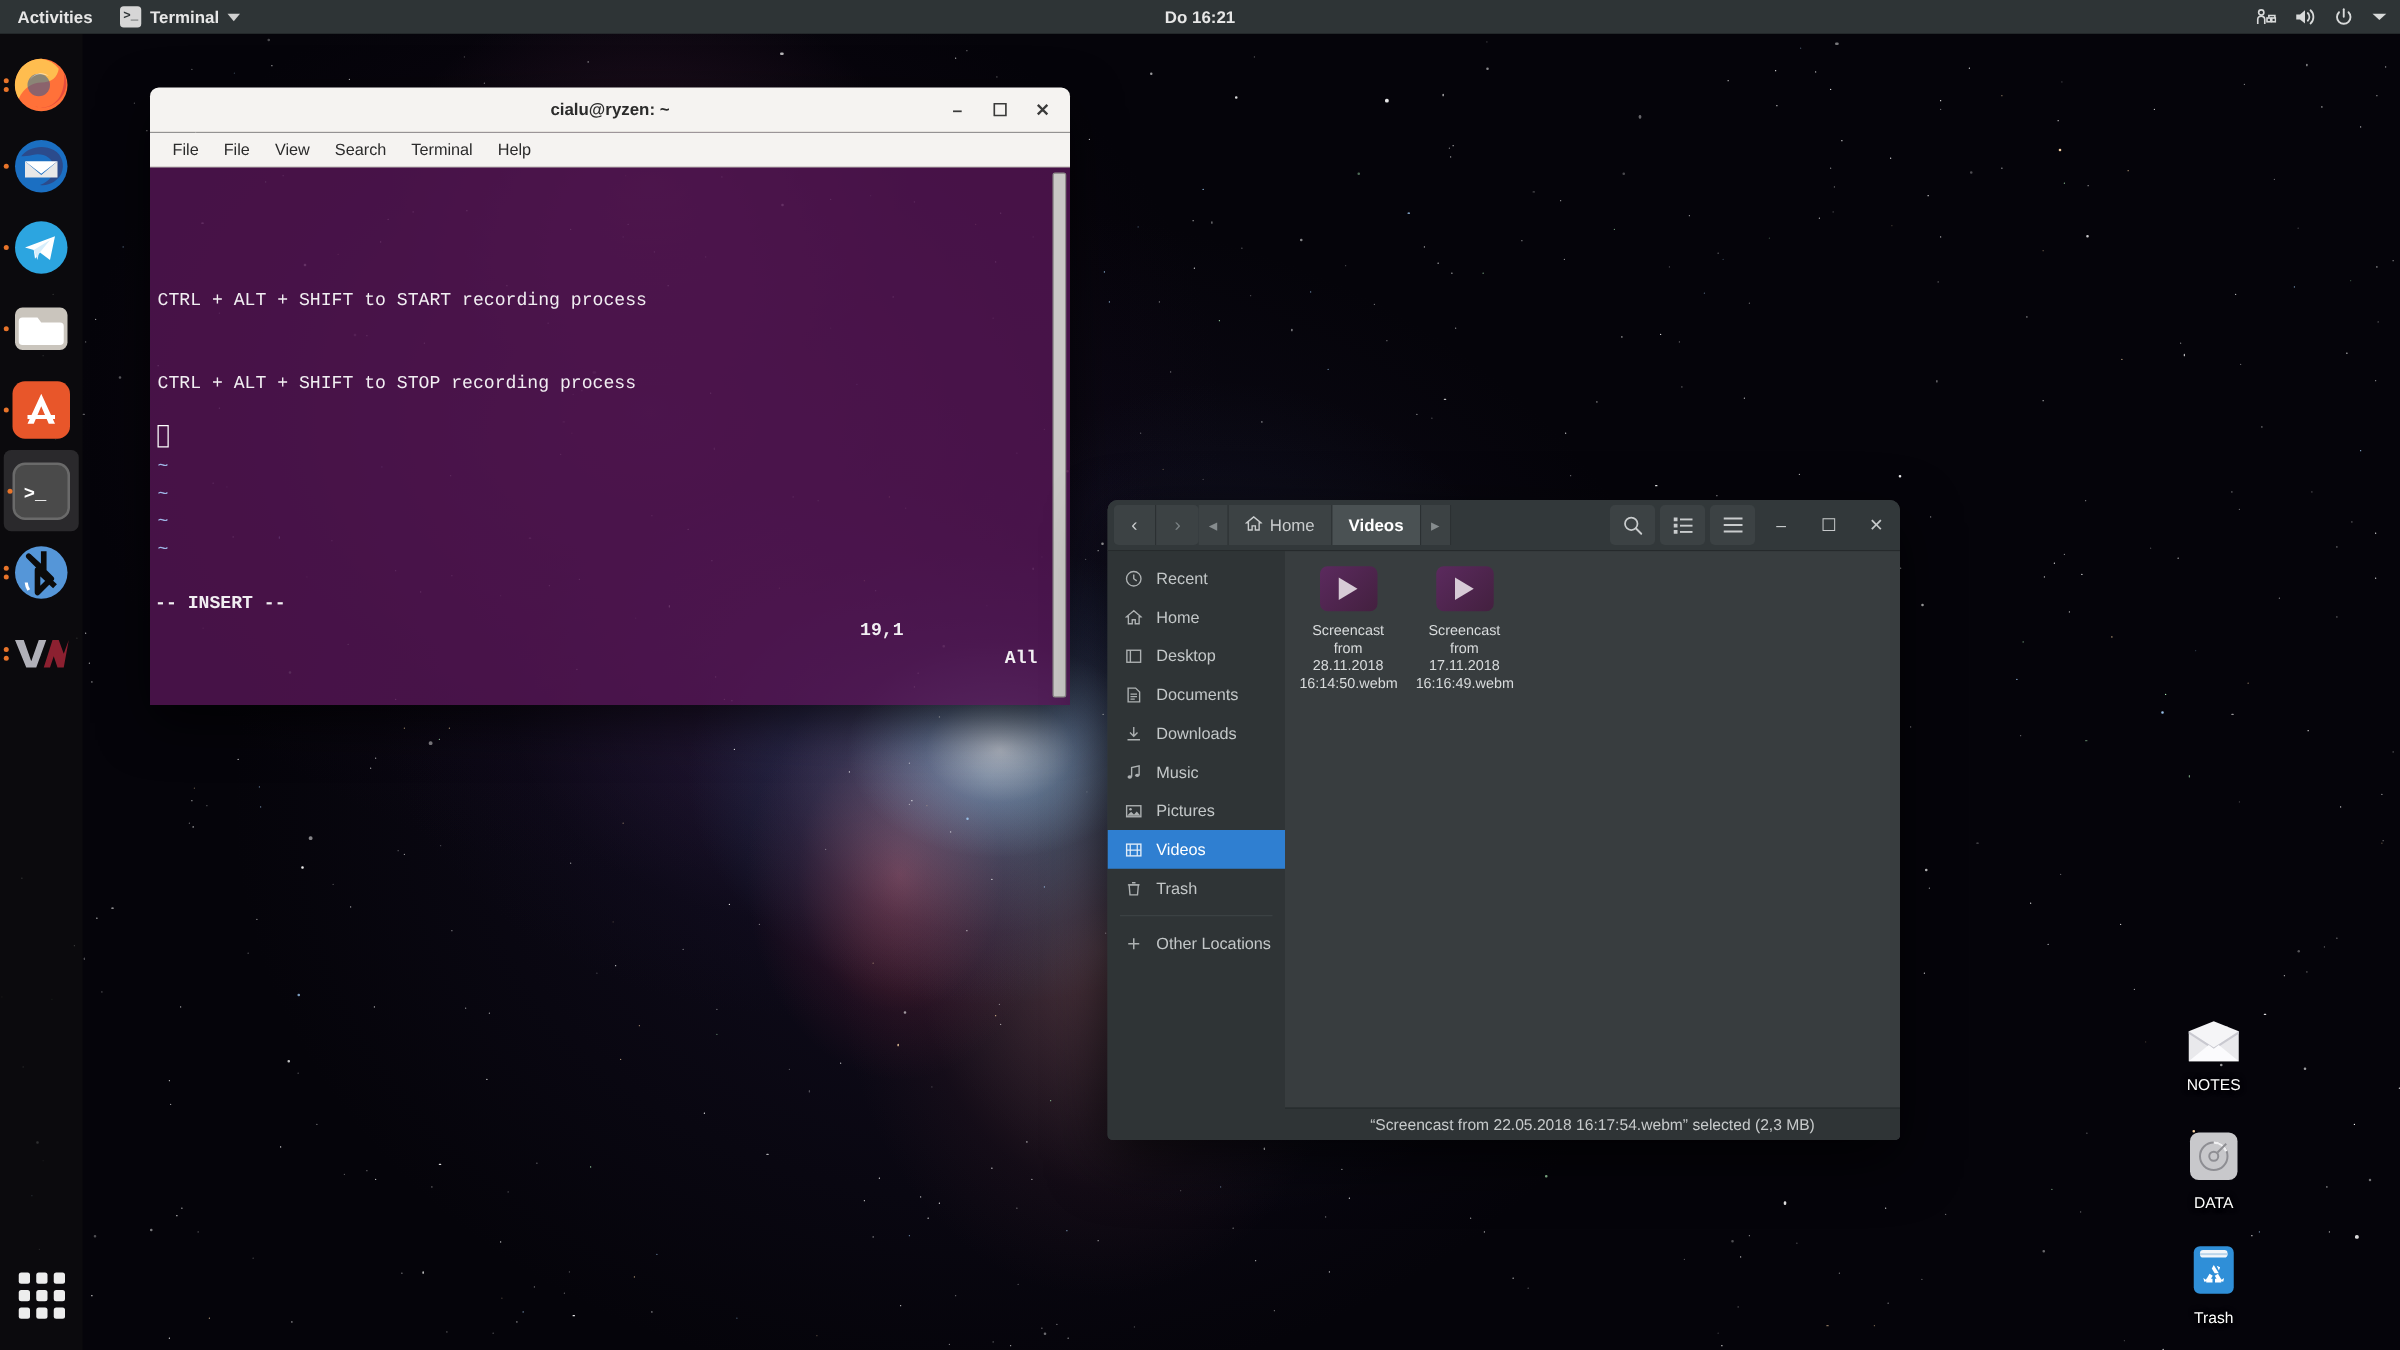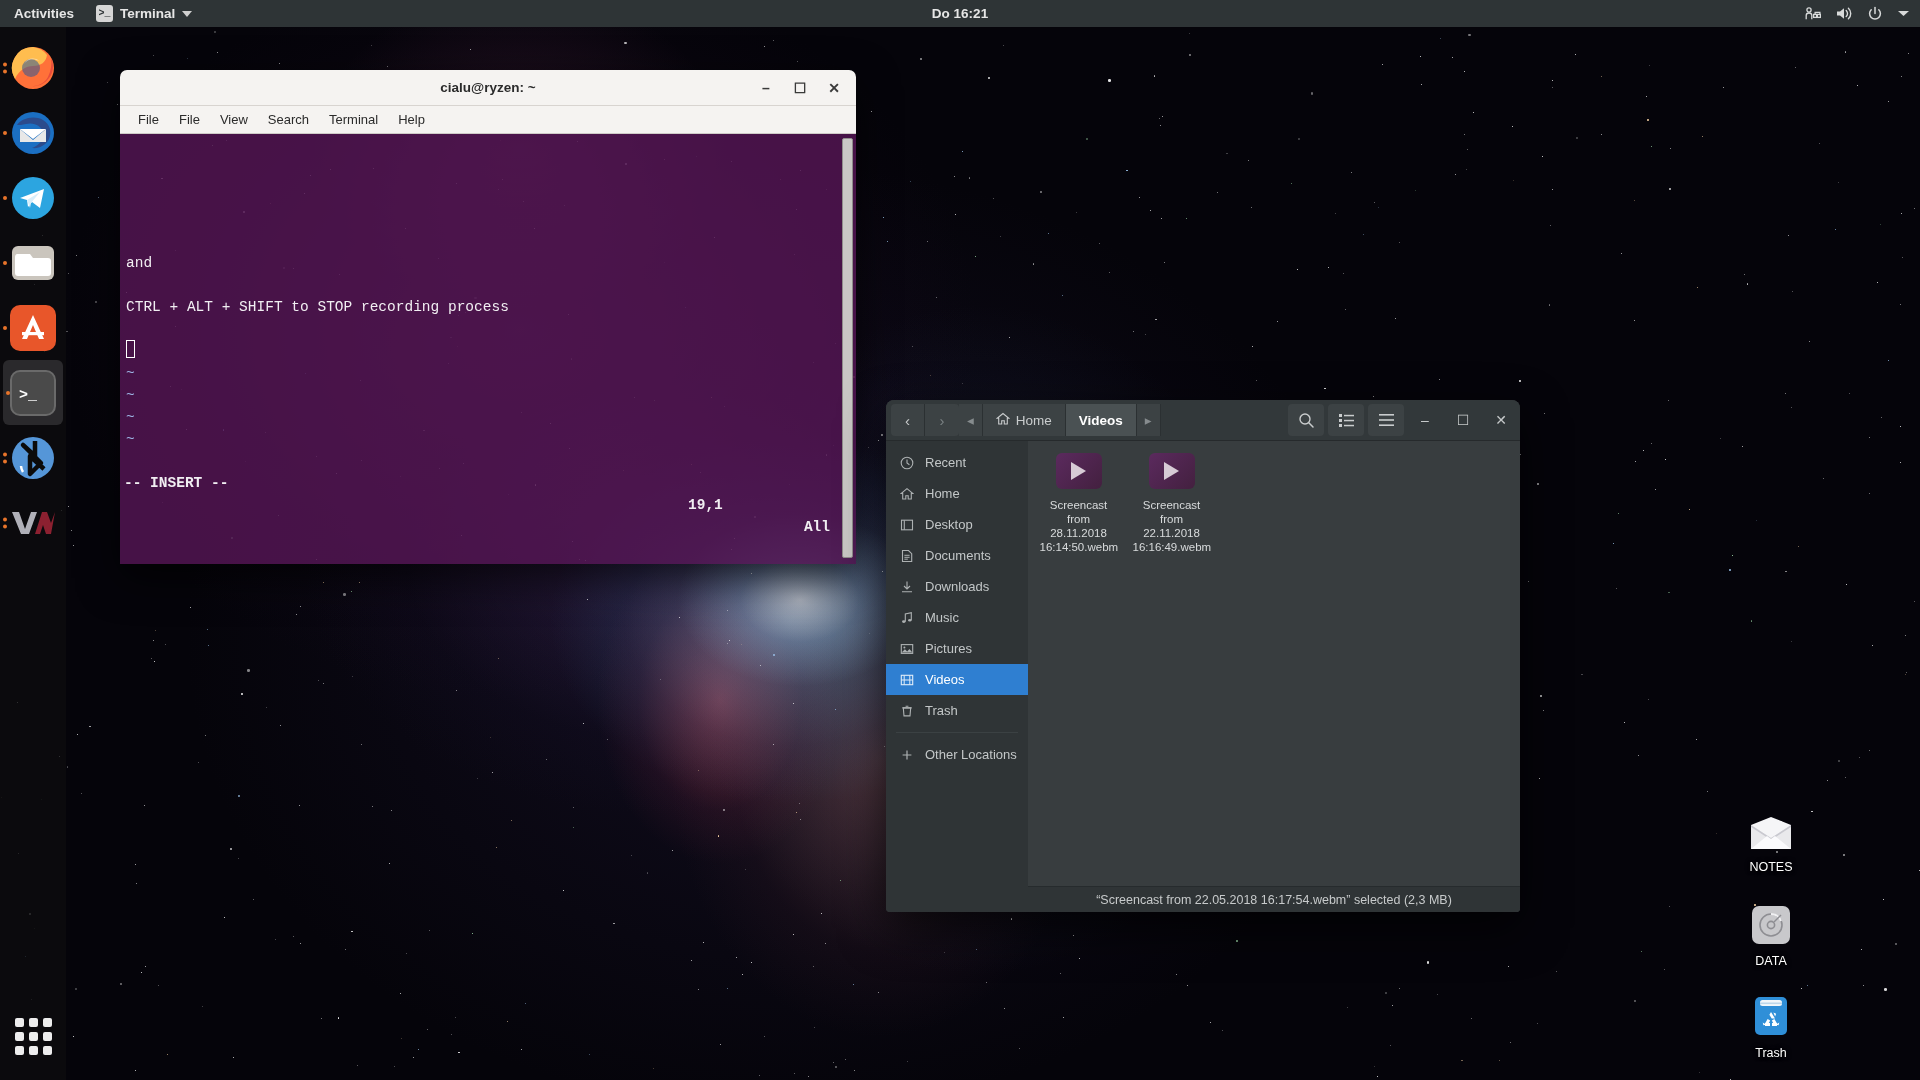--- a/index.html
+++ b/index.html
@@ -953,22 +953,22 @@
       <span>View</span>
       <span>Search</span>
       <span>Terminal</span>
       <span>Help</span>
     </div>
     <div id="term-body">
       <div class="ln">&nbsp;</div>
       <div class="ln">&nbsp;</div>
       <div class="ln">&nbsp;</div>
       <div class="ln">&nbsp;</div>
+      <div class="ln">CTRL + ALT + SHIFT to START recording process</div>
       <div class="ln">&nbsp;</div>
-      <div class="ln">and</div>
       <div class="ln">&nbsp;</div>
       <div class="ln">CTRL + ALT + SHIFT to STOP recording process</div>
       <div class="ln">&nbsp;</div>
       <div class="ln"><span id="term-cursor"></span></div>
       <div class="ln tilde">~</div>
       <div class="ln tilde">~</div>
       <div class="ln tilde">~</div>
       <div class="ln tilde">~</div>
       <div id="term-status">
         <span class="st-left">-- INSERT --</span>
@@ -1143,21 +1143,21 @@
             <span class="fthumb vid">
                 <span class="play"></span>
               </span>
             <span class="fname">Screencast from 28.11.2018 16:14:50.webm</span>
           </div>
 
           <div class="fitem">
             <span class="fthumb vid">
                 <span class="play"></span>
               </span>
-            <span class="fname">Screencast from 22.11.2018 16:16:49.webm</span>
+            <span class="fname">Screencast from 17.11.2018 16:16:49.webm</span>
           </div>
 
 
         </div>
 
         <div id="files-status">“Screencast from 22.05.2018 16:17:54.webm” selected  (2,3 MB)</div>
       </div>
     </div>
   </div>
 

